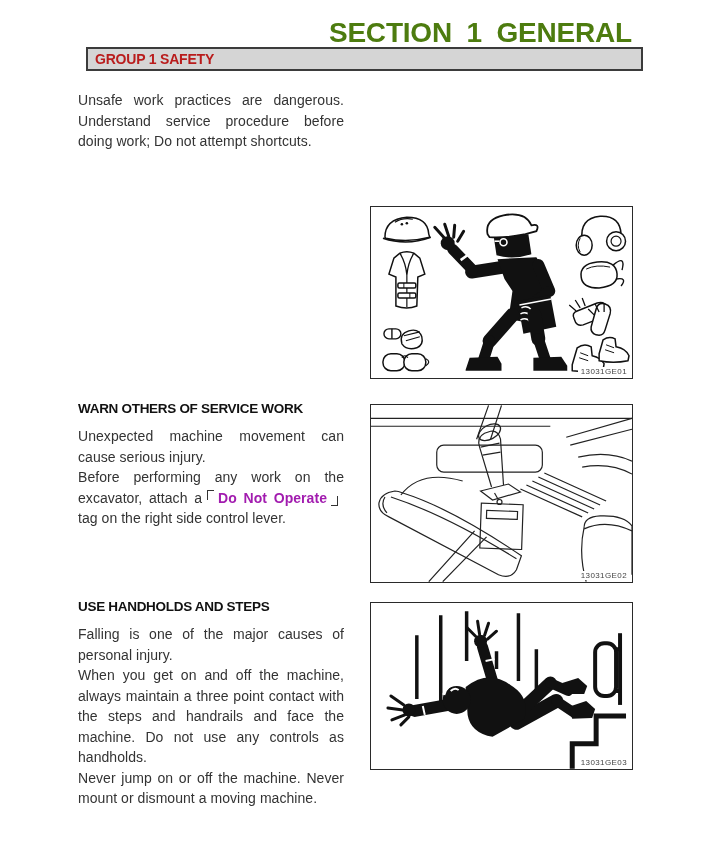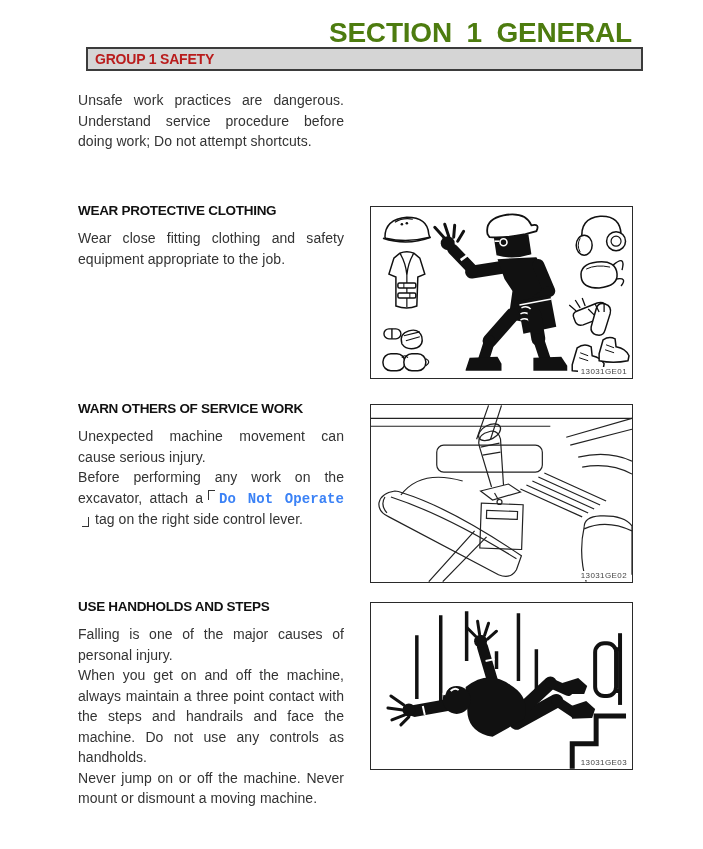--- a/index.html
+++ b/index.html
@@ -21,21 +21,21 @@
   .sec{position:absolute;left:78px;width:266px;}
   .sec h3{
     margin:0 0 10px 0;font-size:13.5px;font-weight:bold;color:#111;
     letter-spacing:-0.3px;white-space:nowrap;
   }
   .sec p{
     margin:0;font-size:14px;line-height:20.5px;color:#333;
     text-align:justify;letter-spacing:0.05px;
   }
   .sec p:last-child{margin-bottom:0;}
-  b.tagname{color:#3b82f6;font-family:Liberation Mono, monospace;}
+  b.tagname{color:#a21caf;}
   .cbr-open,.cbr-close{display:inline-block;width:6px;height:9px;}
   .cbr-open{border-top:1.6px solid #333;border-left:1.6px solid #333;margin:0 4px 0 5px;transform:translateY(-3px);}
   .cbr-close{border-bottom:1.6px solid #333;border-right:1.6px solid #333;margin:0 6px 0 4px;transform:translateY(3px);}
   .fig{
     position:absolute;left:370px;width:261px;background:#fff;
     border:1.5px solid #2a2a2a;
   }
   .fig svg{display:block;width:100%;height:100%;}
   #fig1{top:206px;height:171px;text-align:right;}
   #fig2{top:404px;height:177px;}
@@ -50,24 +50,20 @@
 
 <div class="page">
 
   <div class="section-title">SECTION 1 GENERAL</div>
   <div class="group-bar">GROUP 1 SAFETY</div>
 
   <div class="sec" style="top:90px;">
     <p>Unsafe work practices are dangerous. Understand service procedure before doing work; Do not attempt shortcuts.</p>
   </div>
 
-  <div class="sec" style="top:203px;">
-    <h3>WEAR PROTECTIVE CLOTHING</h3>
-    <p>Wear close fitting clothing and safety equipment appropriate to the job.</p>
-  </div>
 
   <div class="sec" style="top:401px;">
     <h3>WARN OTHERS OF SERVICE WORK</h3>
     <p>Unexpected machine movement can cause serious injury.</p>
     <p><span>Before performing any work on the excavator, attach a</span><span class="cbr-open"></span><b class="tagname">Do Not Operate</b><span class="cbr-close"></span><span>tag on the right side control lever.</span></p>
   </div>
 
   <div class="sec" style="top:599px;">
     <h3>USE HANDHOLDS AND STEPS</h3>
     <p>Falling is one of the major causes of personal injury.</p>

